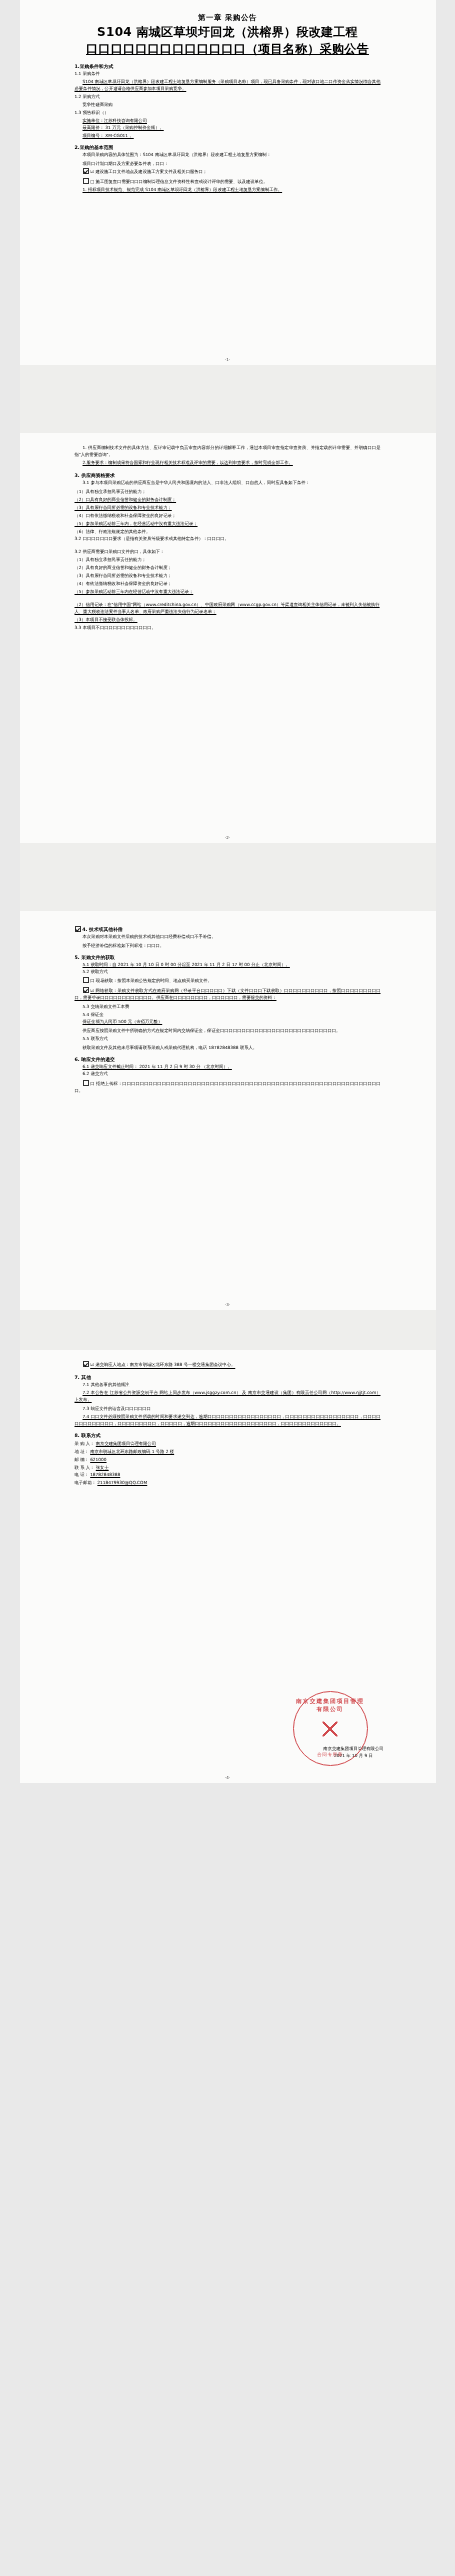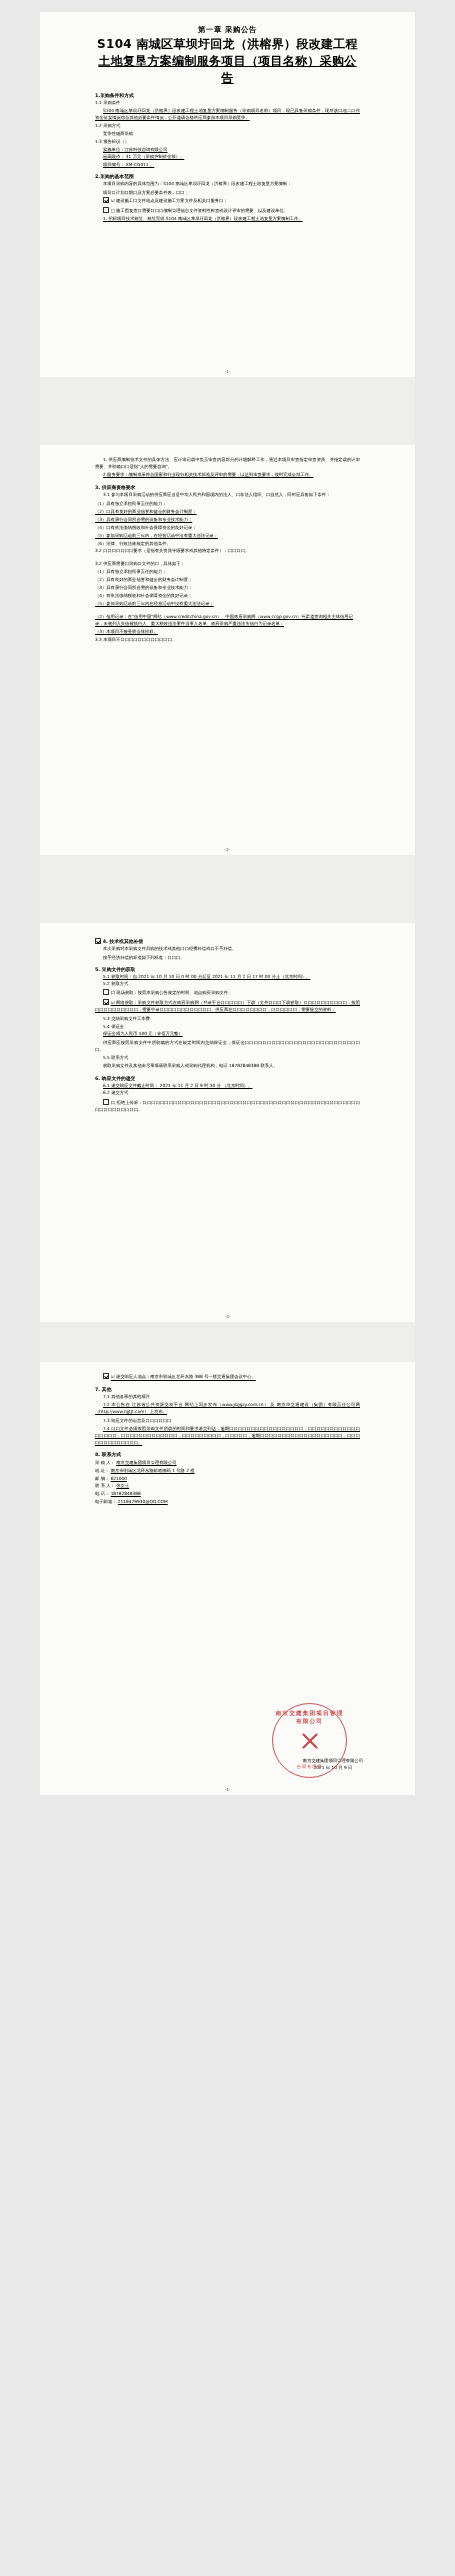--- a/index.html
+++ b/index.html
@@ -1,18 +1,18 @@
 <!DOCTYPE html>
 <html style="font-size:9px"><head>
 <meta charset="utf-8">
 <style>
   html,body{margin:0;padding:0;background:#e9e9e9;}
   body{font-family:"DejaVu Sans","Liberation Sans",sans-serif;}
   .page{
-    width:375px;margin:12px auto;background:#f4f4f2;position:relative;
+    width:416px;margin:0 auto;background:#f4f4f2;position:relative;
   }
   .sheet{
     background:#fbfbfa;
     position:relative;
     padding:10.3px 55px 5.7px 55px;
     box-sizing:border-box;
   }
   .sheet.p1{height:365px;}
   .sheet.p2{height:410px;}
   .sheet.p3{height:399px;}
@@ -77,21 +77,21 @@
   .mt{margin-top:5.7px;}
 </style>
 </head>
 <body>
 
 <div class="page">
 
   <div class="sheet p1">
     <h1 class="doc-title">第一章 采购公告</h1>
     <div class="title-line">S104 南城区草坝圩回龙（洪榕界）段改建工程</div>
-    <div class="title-line ul">土地复垦方案编制服务项目（项目名称）采购公告</div>
+    <div class="title-line ul">口口口口口口口口口口口口口（项目名称）采购公告</div>
 
     <div class="sec">1.采购条件和方式</div>
     <div class="sub">1.1 采购条件</div>
     <div class="para u">S104 南城区草坝圩回龙（洪榕界）段改建工程土地复垦方案编制服务（采购项目名称）项目，现已具备采购条件，现对该口地二口作资金落实情况综合其他必要条件情况，公开邀请合格供应商参加本项目采购竞争。</div>
     <div class="sub">1.2 采购方式</div>
     <div class="sub ind2">竞争性磋商采购</div>
     <div class="sub">1.3 预告标识（）</div>
     <div class="sub ind2 u">实施单位：江苏科技咨询有限公司</div>
     <div class="sub ind2 u">最高限价：  31 万元（采购控制价金额）。</div>
     <div class="sub ind2 u">项目编号：    XM-CG011   。</div>

